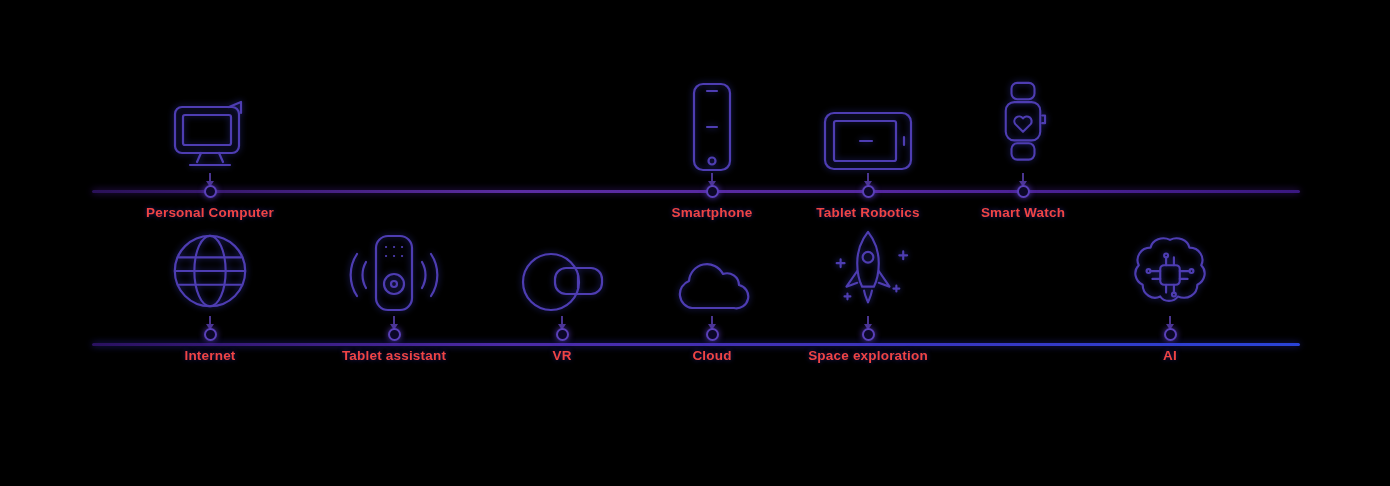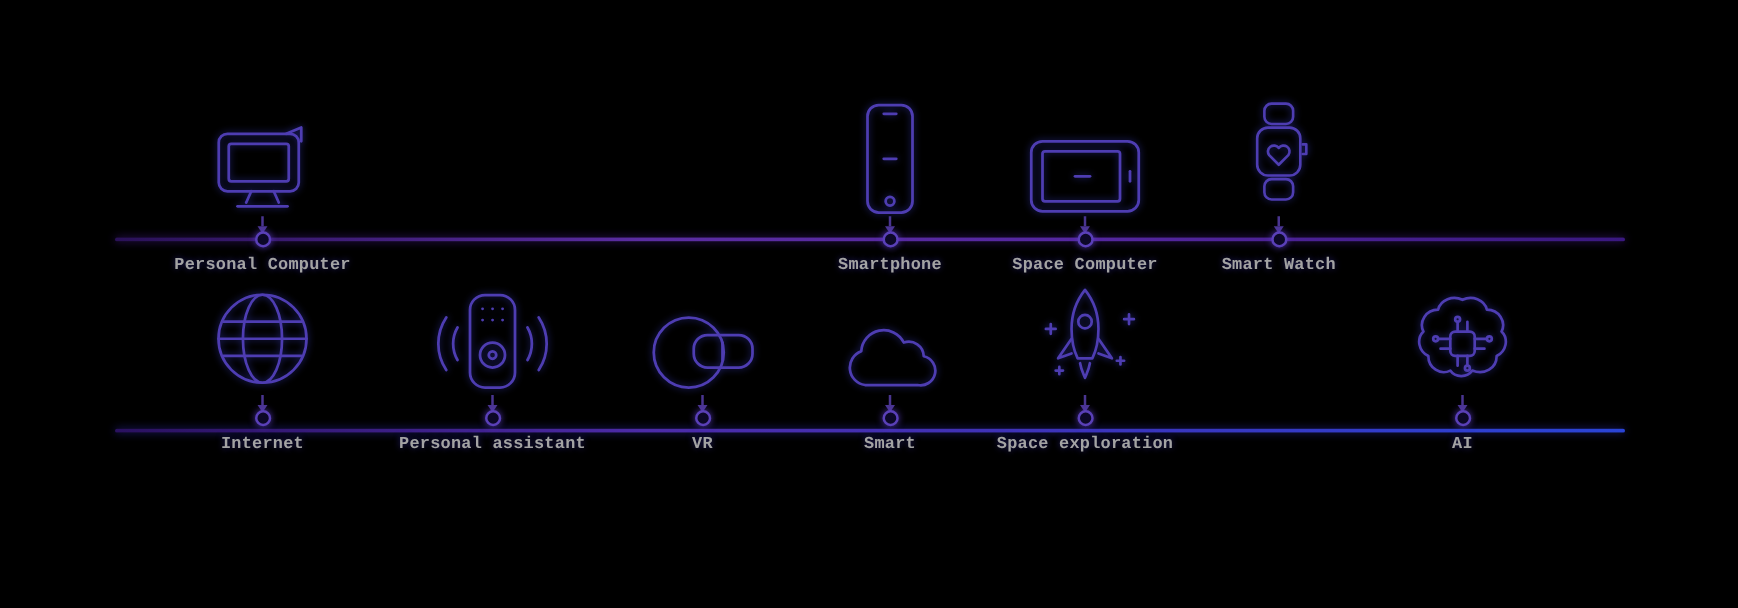--- a/index.html
+++ b/index.html
@@ -12,22 +12,22 @@
          box-shadow:0 0 7px rgba(60,60,230,.55);}
   .item{position:absolute;width:160px;display:flex;flex-direction:column;align-items:center;}
   .icon-area{height:92px;display:flex;align-items:flex-end;justify-content:center;}
   .icon-area svg{color:#4e3db2;filter:drop-shadow(0 0 3px rgba(64,70,220,.55));}
   .icon-area svg *{stroke:currentColor;fill:none;stroke-width:2.2;stroke-linecap:round;stroke-linejoin:round;}
   .stem{width:2px;height:8px;background:#4a3590;}
   .arrowhead{width:0;height:0;border-left:4px solid transparent;border-right:4px solid transparent;
              border-top:6px solid #4a3590;}
   .node{width:9px;height:9px;border-radius:50%;border:2px solid #5a40b8;background:#0c0828;
         margin-top:-2px;box-shadow:0 0 6px rgba(90,60,200,.85);}
-  .label{margin-top:7px;font-weight:bold;font-size:13.5px;color:#a3a3a3;letter-spacing:.2px;
-         white-space:nowrap;text-shadow:0 0 5px rgba(70,60,210,.5);font-family:Liberation Mono, monospace;}
+  .label{margin-top:7px;font-weight:bold;font-size:13.5px;color:#ef4444;letter-spacing:.2px;
+         white-space:nowrap;text-shadow:0 0 5px rgba(70,60,210,.5);}
   
   .c1{left:130px}.c2{left:314px}.c3{left:482px}.c4{left:632px}.c5{left:788px}.c6{left:943px}.c7{left:1090px}
   .r1{top:81px}.r2{top:224px}
 </style>
 </head>
 <body>
 
 <div id="canvas">
 
   <div id="line1" class="tl"></div>
@@ -71,21 +71,21 @@
       <svg width="96" height="64" viewBox="0 0 96 64">
         <rect x="5" y="4" width="86" height="56" rx="9"></rect>
         <rect x="14" y="12" width="62" height="40" rx="2"></rect>
         <path d="M40 32 h12"></path>
         <path d="M84 28 v8"></path>
       </svg>
     </div>
     <div class="stem"></div>
     <div class="arrowhead"></div>
     <div class="node"></div>
-    <div class="label">Space Computer</div>
+    <div class="label">Tablet Robotics</div>
   </div>
 
   <div class="item r1 c6">
     <div class="icon-area">
       <svg width="54" height="92" viewBox="0 0 54 96">
         <rect x="15" y="2" width="24" height="17" rx="6"></rect>
         <rect x="9" y="22" width="36" height="40" rx="9"></rect>
         <path d="M27 53 l-8 -8 a5 5 0 1 1 8 -6 a5 5 0 1 1 8 6 z"></path>
         <path d="M47 36 h3 v8 h-3"></path>
         <rect x="15" y="65" width="24" height="17" rx="6"></rect>
@@ -118,21 +118,21 @@
         <rect x="30" y="6" width="36" height="74" rx="12"></rect>
         <path d="M40 17 h.1 M48 17 h.1 M56 17 h.1 M40 26 h.1 M48 26 h.1 M56 26 h.1"></path>
         <circle cx="48" cy="54" r="10"></circle>
           <circle cx="48" cy="54" r="3"></circle>
         <path d="M20 32 a26 26 0 0 0 0 26 M11 24 a38 38 0 0 0 0 42 M76 32 a26 26 0 0 1 0 26 M85 24 a38 38 0 0 1 0 42"></path>
       </svg>
     </div>
     <div class="stem"></div>
     <div class="arrowhead"></div>
     <div class="node"></div>
-    <div class="label">Personal assistant</div>
+    <div class="label">Tablet assistant</div>
   </div>
 
   <div class="item r2 c3">
     <div class="icon-area">
       <svg width="88" height="74" viewBox="0 0 88 74">
         <circle cx="33" cy="40" r="28"></circle>
         <rect x="37" y="26" width="47" height="26" rx="11"></rect>
         <path d="M60 32 v14"></path>
       </svg>
     </div>
@@ -144,21 +144,21 @@
 
   <div class="item r2 c4">
     <div class="icon-area">
       <svg width="84" height="60" viewBox="0 0 84 60">
         <path d="M22 52 a14 14 0 0 1 -3 -27 a18 18 0 0 1 34 -7 a12 12 0 0 1 16 11 a11 11 0 0 1 -5 23 z"></path>
       </svg>
     </div>
     <div class="stem"></div>
     <div class="arrowhead"></div>
     <div class="node"></div>
-    <div class="label">Smart</div>
+    <div class="label">Cloud</div>
   </div>
 
   <div class="item r2 c5">
     <div class="icon-area">
       <svg width="96" height="90" viewBox="0 0 96 92">
         <path d="M48 6 c8 10 11 22 11 32 c0 10 -2 18 -5 24 h-12 c-3 -6 -5 -14 -5 -24 c0 -10 3 -22 11 -32 z"></path>
         <circle cx="48" cy="32" r="5.5"></circle>
         <path d="M37 46 l-11 16 l11 -4 M59 46 l11 16 l-11 -4"></path>
         <path d="M44 66 c1 6 3 9 4 12 c1 -3 3 -6 4 -12"></path>
         <path d="M16 38 h8 M20 34 v8 M80 30 h8 M84 26 v8 M74 64 h6 M77 61 v6 M24 72 h6 M27 69 v6"></path>

